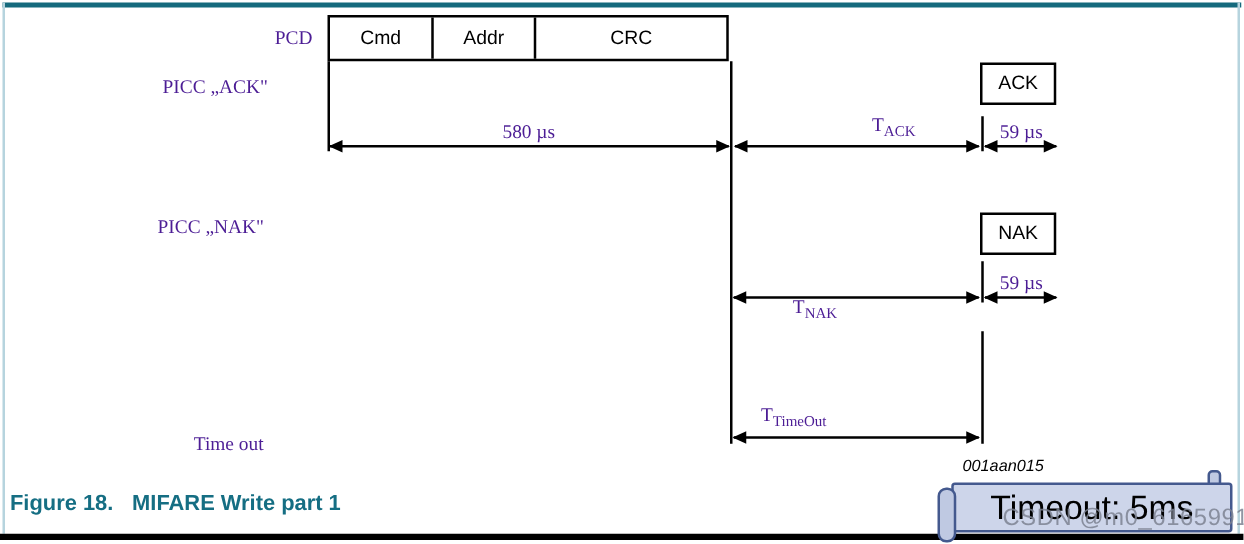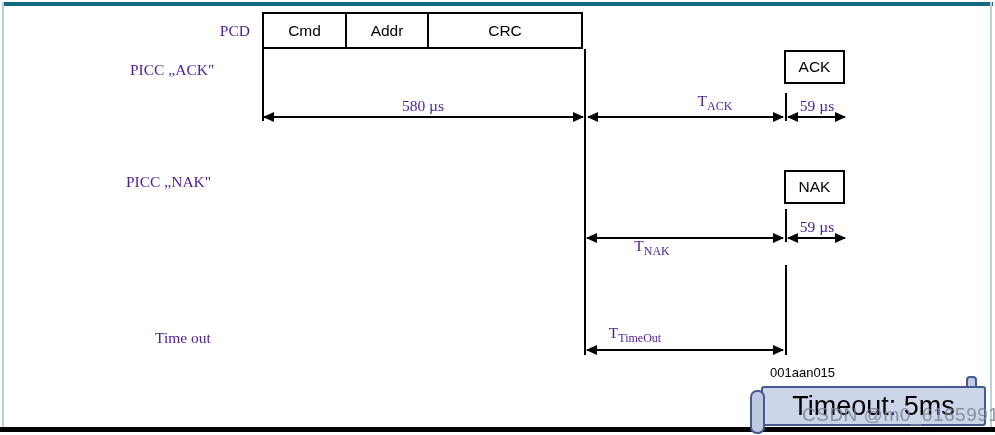--- a/index.html
+++ b/index.html
@@ -38,21 +38,21 @@
     border:2px solid #000; display:flex; background:#fff;
   }
   .pcd-cell {
     display:flex; align-items:center; justify-content:center;
     font-size:15.5px; height:100%;
   }
   .pcd-cell + .pcd-cell { border-left:2px solid #000; }
 
   .tsub { font-size:12px; position:relative; top:4px; }
 
-  .drawing-id { position:absolute; font-size:13px; }
+  .drawing-id { position:absolute; font-size:13px; font-style:italic; }
 
   .caption {
     position:absolute; left:8px; top:392px; font-size:17.5px; font-weight:bold;
     white-space:nowrap;
   }
   .caption .cap-title { margin-left:15px; }
 
   
   .callout-main {
     position:absolute; left:761px; top:386px; width:225px; height:40px;
@@ -113,26 +113,29 @@
   <div class="sigbox" style="left:784px;top:170px;width:61px;height:34px;">NAK</div>
 
   <div class="lbl ctr" style="left:652px;top:213px;margin-top:24px;"><span>T</span><span class="tsub">NAK</span></div>
   <div class="darrow" style="left:587px;top:237px;width:196px;"></div>
 
   <div class="vline" style="left:785px;top:209px;height:33px;"></div>
   <div class="lbl ctr" style="left:817px;top:218px;">59 µs</div>
   <div class="darrow" style="left:788px;top:237px;width:57px;"></div>
 
   <div class="vline" style="left:785px;top:265px;height:90px;"></div>
-  <div class="lbl" style="left:155px;top:329px;">Time out</div>
+  <div class="lbl" style="left:155px;top:347px;">Time out</div>
   <div class="lbl ctr" style="left:635px;top:324px;"><span>T</span><span class="tsub">TimeOut</span></div>
   <div class="darrow" style="left:587px;top:349px;width:196px;"></div>
 
   <div class="drawing-id" style="left:770px;top:365px;">001aan015</div>
 
+  <div class="caption" style="color:#156e83;">
+    <span>Figure 18.</span><span class="cap-title">MIFARE Write part 1</span>
+  </div>
 
   <div class="callout-knob"></div>
   <div class="callout-main">
     <span>Timeout: 5ms</span>
   </div>
   <div class="callout-roll"></div>
 
   <div class="watermark">CSDN @m0_61659911</div>
 
 </div>

